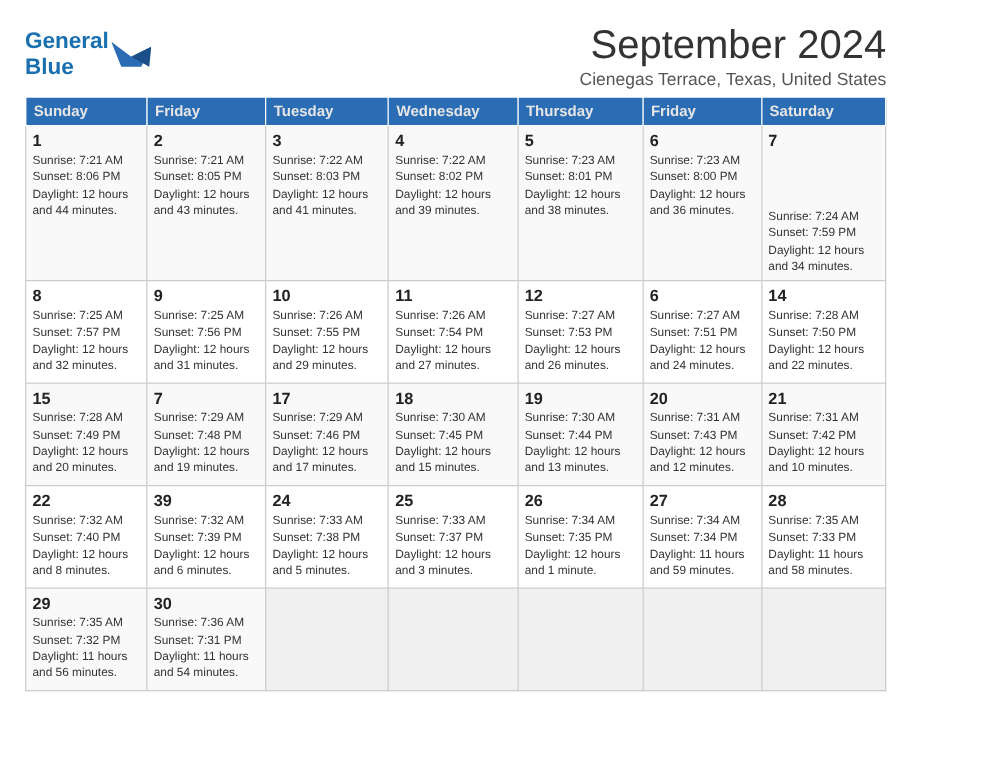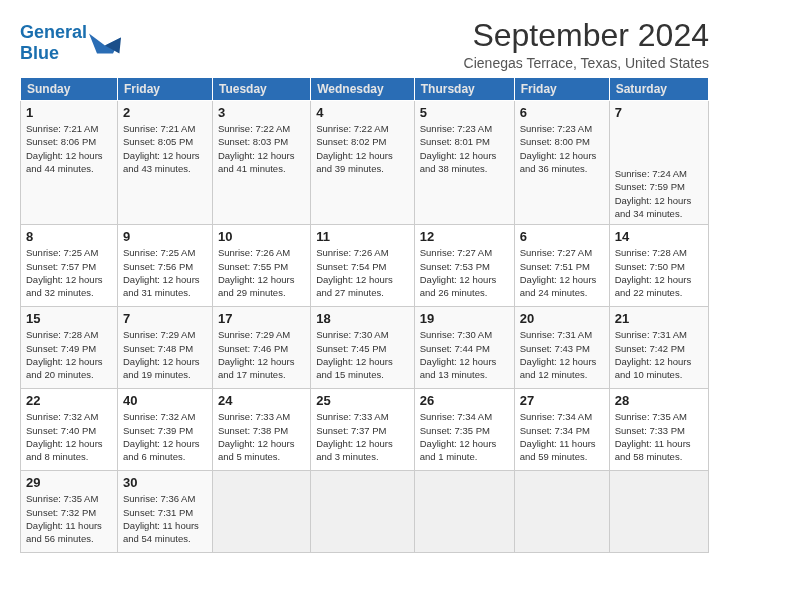--- a/index.html
+++ b/index.html
@@ -281,21 +281,21 @@
         </tr>
         <tr>
           <td>
             <span class="day-num">22</span>
             <div class="day-info" style="white-space: pre-line;">Sunrise: 7:32 AM
 Sunset: 7:40 PM
 Daylight: 12 hours
 and 8 minutes.</div>
           </td>
           <td>
-            <span class="day-num">40</span>
+            <span class="day-num">39</span>
             <div class="day-info" style="white-space: pre-line;">Sunrise: 7:32 AM
 Sunset: 7:39 PM
 Daylight: 12 hours
 and 6 minutes.</div>
           </td>
           <td>
             <span class="day-num">24</span>
             <div class="day-info" style="white-space: pre-line;">Sunrise: 7:33 AM
 Sunset: 7:38 PM
 Daylight: 12 hours

